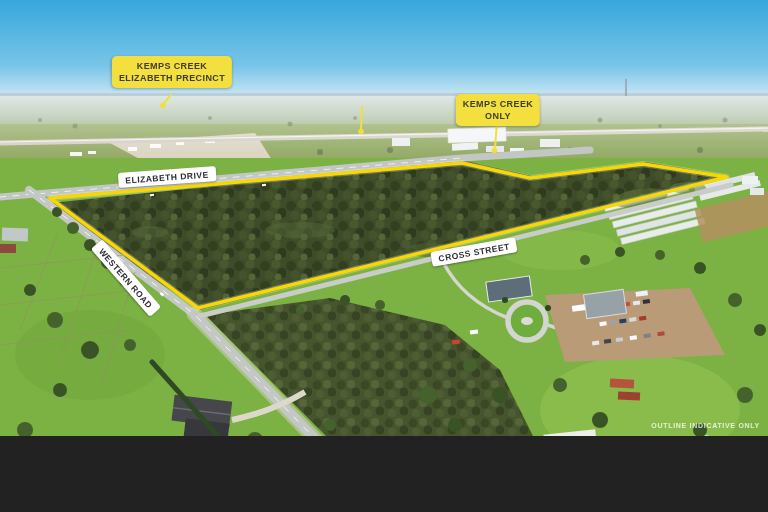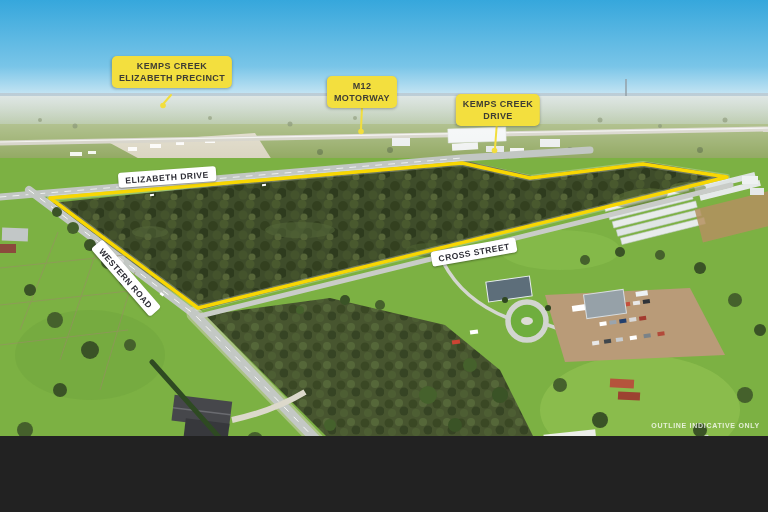--- a/index.html
+++ b/index.html
@@ -287,27 +287,23 @@
     <circle cx="361" cy="131.5" r="2.8" fill="#f2de3d" stroke="none"></circle>
     <line x1="497" y1="122" x2="495" y2="148"></line>
     <circle cx="494.5" cy="150.5" r="2.8" fill="#f2de3d" stroke="none"></circle>
   </g>
 </svg>
 
   <div class="callout" style="left:172px;top:56px;">
     <span>KEMPS CREEK</span>
     <span>ELIZABETH PRECINCT</span>
   </div>
-  <div class="callout" style="left:362px;top:76px;">
-    <span>M12</span>
-    <span>MOTORWAY</span>
-  </div>
   <div class="callout" style="left:498px;top:94px;">
     <span>KEMPS CREEK</span>
-    <span>DRIVE</span>
+    <span>ONLY</span>
   </div>
 
   <div class="lbl lbl-elizabeth">ELIZABETH DRIVE</div>
   <div class="lbl lbl-western">WESTERN ROAD</div>
   <div class="lbl lbl-cross">CROSS STREET</div>
 
   <div class="watermark">OUTLINE INDICATIVE ONLY</div>
 </div>
 
 </body></html>

